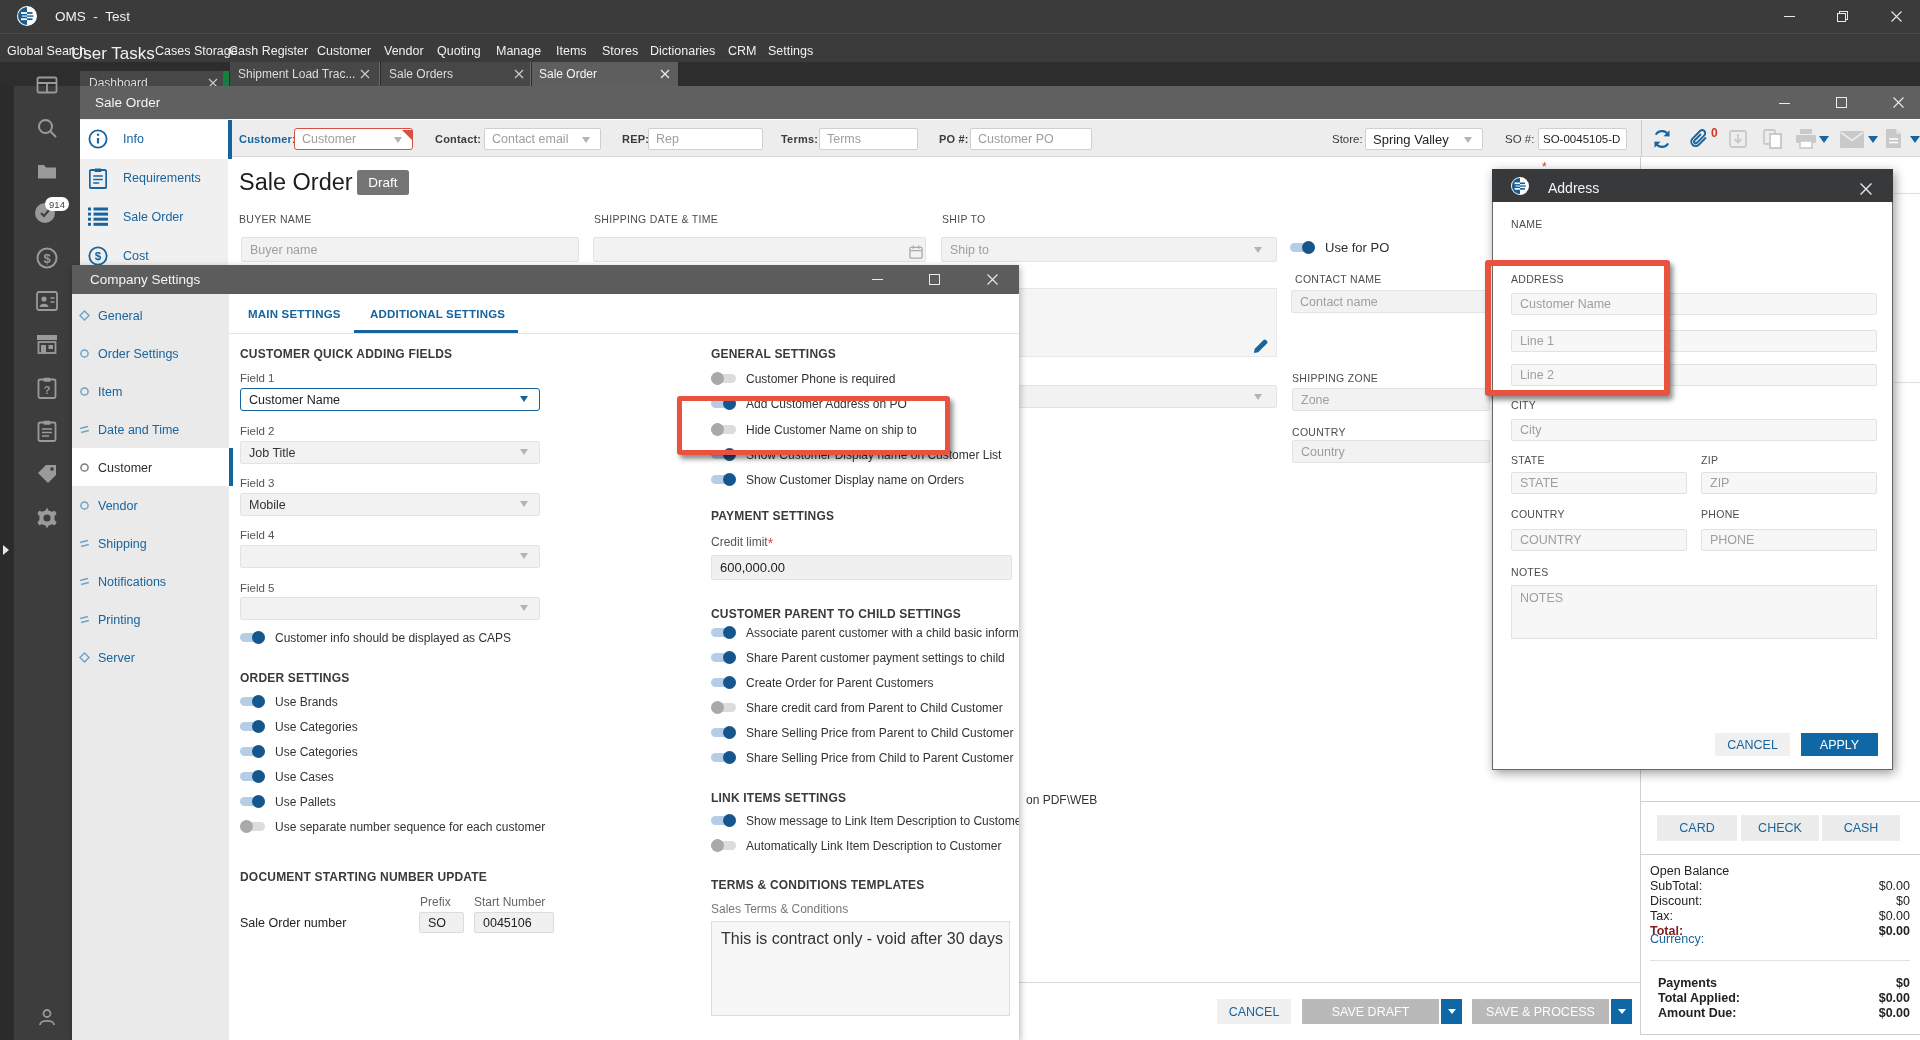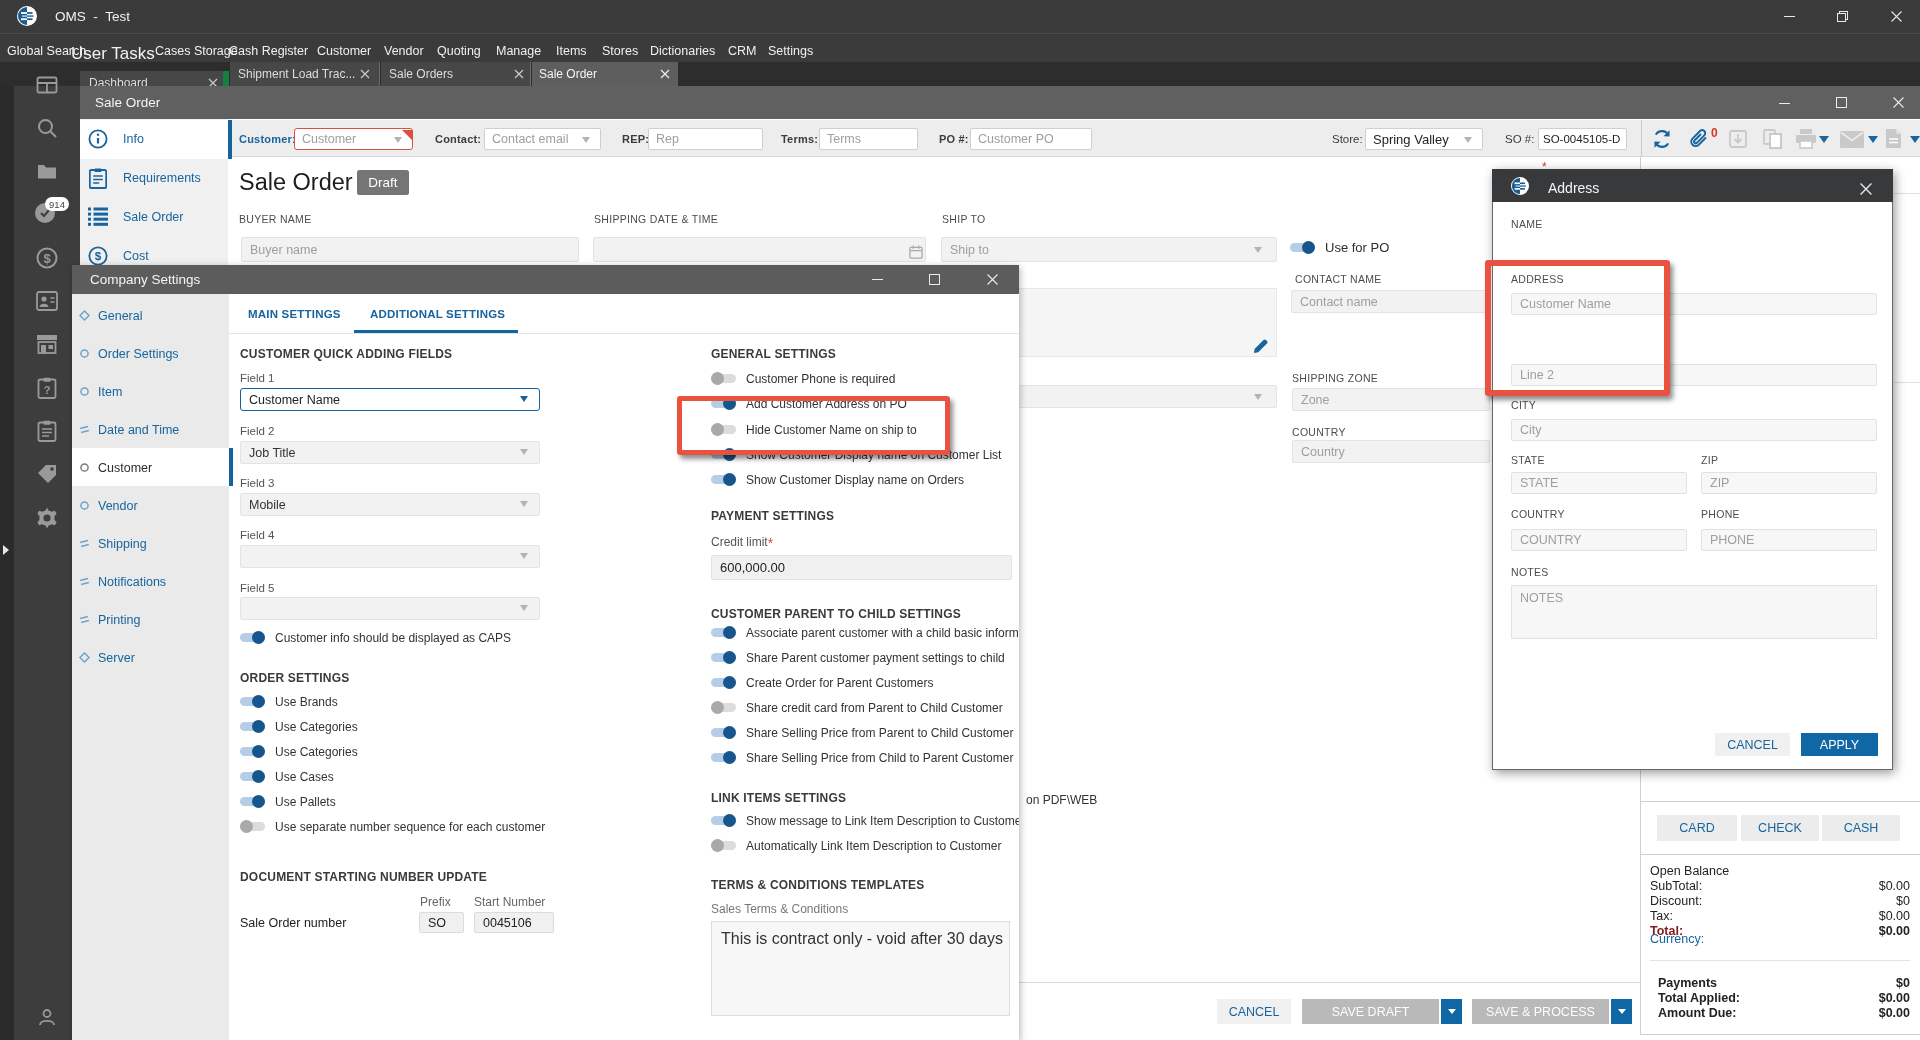--- a/index.html
+++ b/index.html
@@ -546,20 +546,21 @@
         <rect x="10" y="12.3" width="5.5" height="1.8" fill="#1b5c8f"></rect>
     </svg>
     <div class="ab" style="left:56px;top:11px;font-size:14px;color:#f5f5f5">Address</div>
     <svg class="ab" style="left:368px;top:14px" width="12" height="12" viewBox="0 0 11 11">
         <path d="M0.5 0.5 L10.5 10.5 M10.5 0.5 L0.5 10.5" stroke="#ececec" stroke-width="1.2"></path>
       </svg>
   </div>
   <div class="lbl" style="left:18px;top:48px">NAME</div>
   <div class="lbl" style="left:18px;top:103px">ADDRESS</div>
   <div class="inp" style="left:18px;top:123px;width:366px;height:22px;background:#f7f7f7;border-color:#e2e2e2">Customer Name</div>
+  <div class="inp" style="left:18px;top:160px;width:366px;height:22px;background:#f7f7f7;border-color:#e2e2e2">Line 1</div>
   <div class="inp" style="left:18px;top:194px;width:366px;height:22px;background:#f7f7f7;border-color:#e2e2e2">Line 2</div>
   <div class="lbl" style="left:18px;top:229px">CITY</div>
   <div class="inp" style="left:18px;top:249px;width:366px;height:22px;background:#f7f7f7;border-color:#e2e2e2">City</div>
   <div class="lbl" style="left:18px;top:284px">STATE</div>
   <div class="inp" style="left:18px;top:302px;width:176px;height:22px;background:#f7f7f7;border-color:#e2e2e2">STATE</div>
   <div class="lbl" style="left:208px;top:284px">ZIP</div>
   <div class="inp" style="left:208px;top:302px;width:176px;height:22px;background:#f7f7f7;border-color:#e2e2e2">ZIP</div>
   <div class="lbl" style="left:18px;top:338px">COUNTRY</div>
   <div class="inp" style="left:18px;top:359px;width:176px;height:22px;background:#f7f7f7;border-color:#e2e2e2">COUNTRY</div>
   <div class="lbl" style="left:208px;top:338px">PHONE</div>

